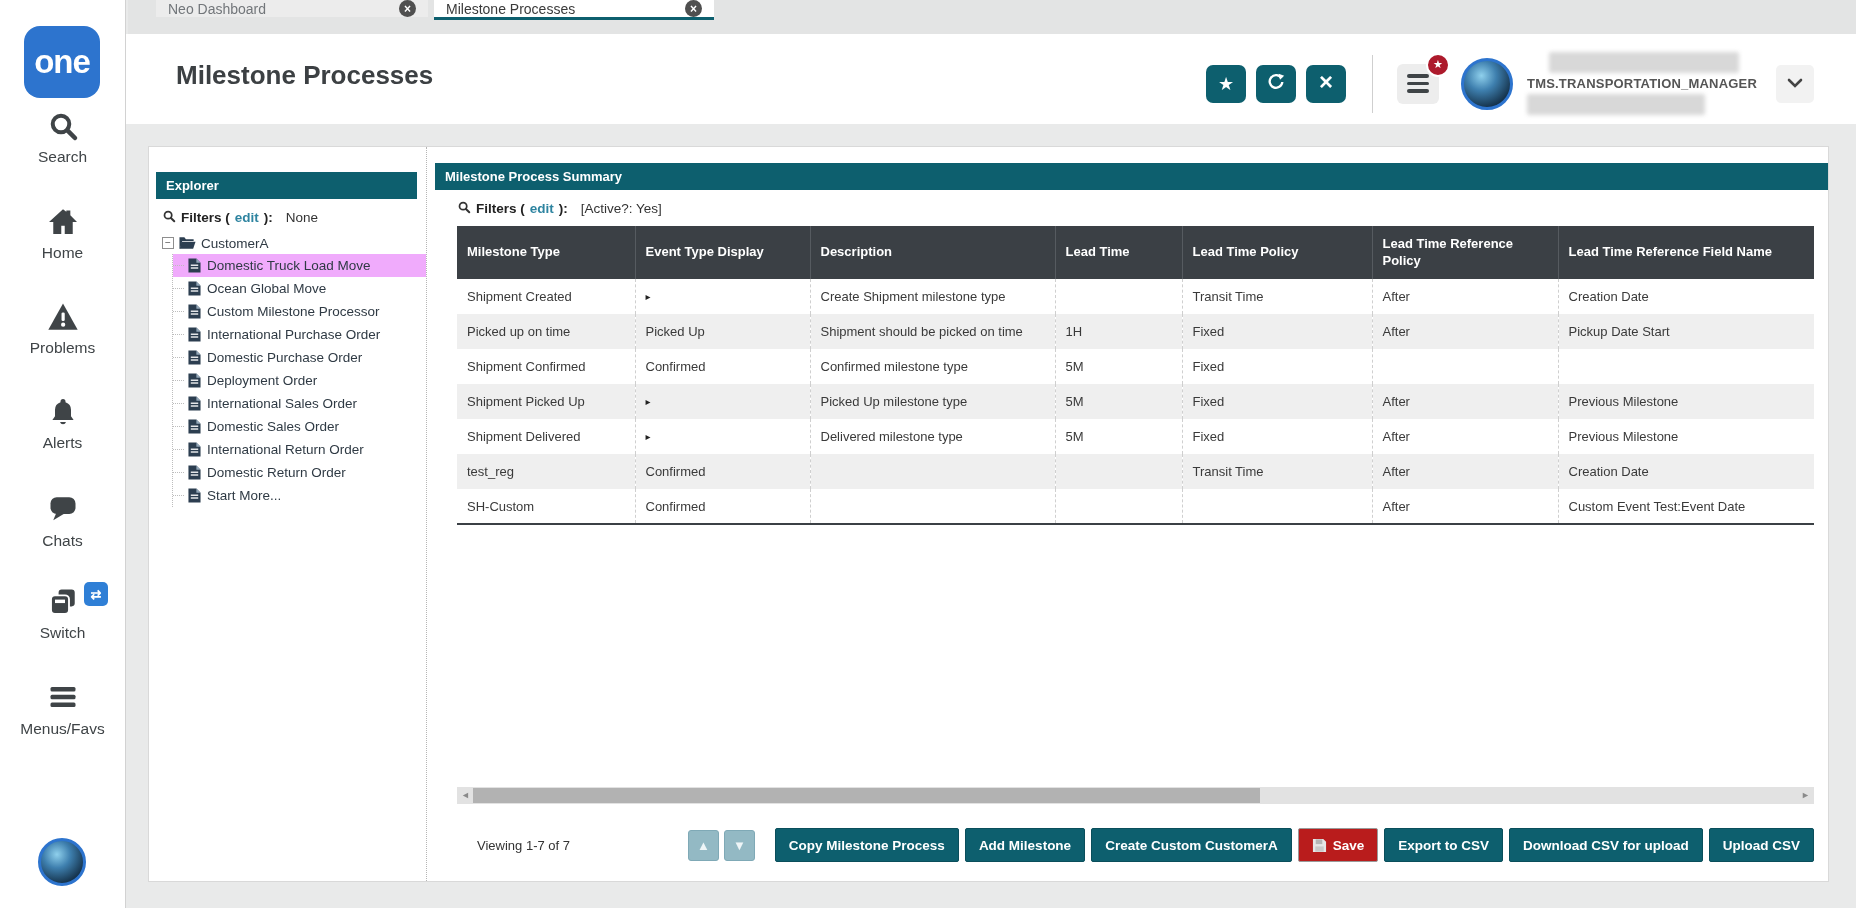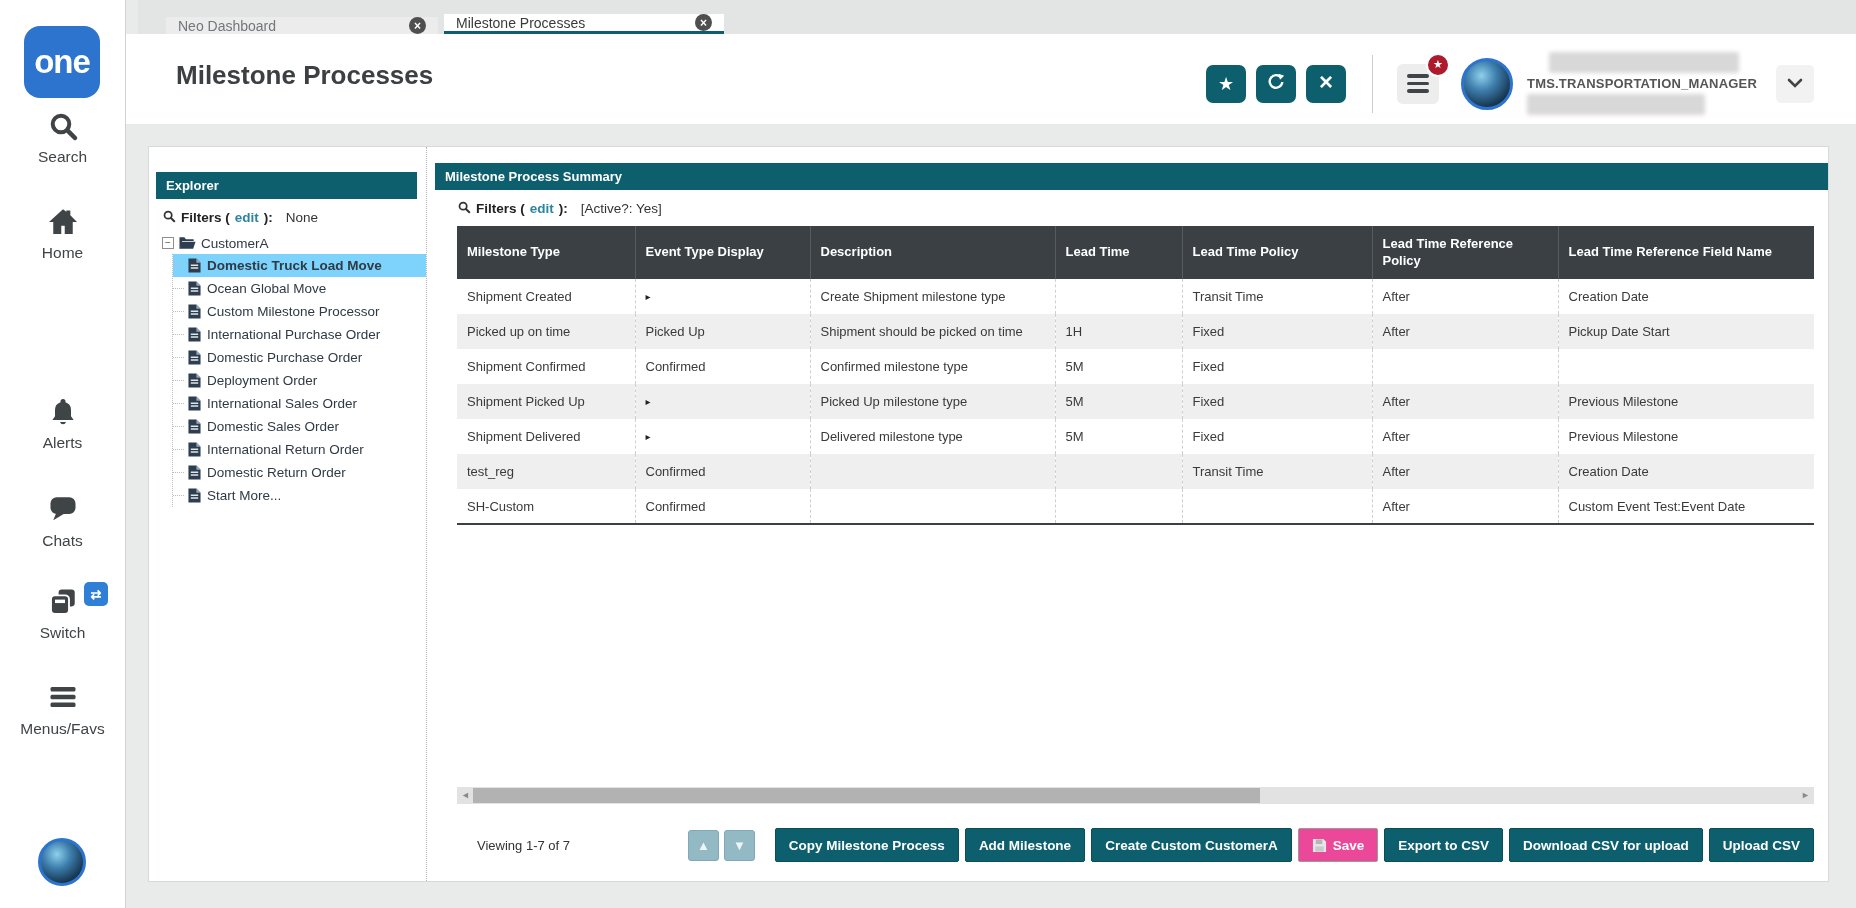--- a/index.html
+++ b/index.html
@@ -14,21 +14,21 @@
           display:flex; align-items:center; justify-content:center; color:#fff; font-size:33px; font-weight:bold; letter-spacing:-1px; cursor:pointer; }
   .nav-item { position:absolute; width:125px; text-align:center; cursor:pointer; }
   .nav-icon { display:block; height:36px; }
   .nav-label { display:block; font-size:15.5px; color:#3f4447; margin-top:2px; }
   .badge-switch { position:absolute; left:84px; top:-4px; width:24px; height:24px; background:#2f7fd6; border-radius:5px;
           color:#fff; font-size:13px; font-weight:bold; display:flex; align-items:center; justify-content:center; }
   .avatar-ball { border-radius:50%; border:3px solid #2d74ce;
           background:radial-gradient(circle at 38% 32%, #8fd0ec 0%, #3e7fae 35%, #16344d 75%, #0a1722 100%); }
   .sidebar-avatar { position:absolute; left:38px; top:838px; width:48px; height:48px; cursor:pointer; }
   
-  .tabbar { position:absolute; left:138px; top:0; right:0; height:34px; background:#e3e4e4; display:flex; align-items:flex-end; z-index:2; }
+  .tabbar { position:absolute; left:128px; top:0; right:0; height:34px; background:#e3e4e4; display:flex; align-items:flex-start; z-index:2; }
   .tab { display:flex; align-items:center; justify-content:space-between; padding:0 12px; font-size:14px; cursor:pointer; }
   .tab.inactive { margin-left:28px; width:272px; background:#ececec; color:#72767a; }
   .tab.active { margin-left:6px; width:280px; background:#fff; color:#3a3a3a; border-bottom:3px solid #0d5f6e; }
   .tab-close { width:17px; height:17px; border-radius:50%; background:#4f4f4f; color:#fff; font-size:12px; font-weight:bold;
           display:flex; align-items:center; justify-content:center; line-height:1; }
   
   .page-header { position:absolute; left:126px; top:34px; right:0; height:90px; background:#fff; z-index:1; }
   .page-title { position:absolute; left:50px; top:26px; font-size:26px; font-weight:bold; color:#3c4043; }
   .header-actions { position:absolute; right:42px; top:18px; display:flex; align-items:center; }
   .hbtn { width:40px; height:38px; background:#0d5f6e; border:none; border-radius:7px; color:#fff; cursor:pointer;
@@ -60,21 +60,21 @@
   .f-bold { font-weight:bold; color:#222; }
   .f-link { font-weight:bold; color:#2e84a0; cursor:pointer; }
   .f-value { margin-left:8px; color:#333; }
   .tree-root { display:flex; align-items:center; gap:5px; margin:4px 0 0 6px; font-size:13.5px; color:#2f3a44; height:22px; cursor:pointer; }
   .expander { width:12px; height:12px; border:1px solid #8e8e8e; background:#fff; font-size:10px; line-height:10px;
           text-align:center; color:#555; cursor:pointer; flex:none; }
   .tree-children { margin-left:16px; border-left:1px dotted #bdbdbd; }
   .tree-item { position:relative; display:flex; align-items:center; gap:6px; height:23px; padding-left:15px;
           font-size:13.5px; color:#2f3a44; cursor:pointer; white-space:nowrap; }
   .tree-item::before { content:""; position:absolute; left:0; top:11px; width:11px; border-top:1px dotted #bdbdbd; }
-  .tree-item.selected { background:#7dd3fc;font-weight:bold; }
+  .tree-item.selected { background:#f0abfc; }
   .doc-icon { flex:none; display:flex; }
   
   .summary { position:absolute; left:286px; top:16px; right:0; bottom:0; }
   .summary .filters-row { margin-left:22px; }
   table.grid { border-collapse:collapse; table-layout:fixed; width:1357px; margin:9px 0 0 22px; }
   table.grid th { background:#3b4045; color:#fff; font-size:13px; font-weight:bold; text-align:left; vertical-align:middle;
           padding:8px 10px; height:53px; border-right:1px solid #565b60; line-height:1.3; }
   table.grid th:last-child { border-right:none;margin-top:28px; }
   table.grid td { font-size:13px; color:#3a3a3a; padding:0 10px; height:35px; border-right:1px dashed #cfcfcf;
           overflow:hidden; white-space:nowrap; }
@@ -90,21 +90,21 @@
   .sarrow.left { left:4px; } .sarrow.right { right:4px; }
   
   .actionbar { position:absolute; left:22px; width:1357px; top:662px; height:40px; display:flex; align-items:center; }
   .viewing { font-size:13px; color:#333; margin-left:20px; }
   .pager { margin-left:auto; display:flex; gap:5px; }
   .pager button { width:31px; height:31px; background:#93b9c4; border:1px solid #7fa9b6; border-radius:3px; color:#eef5f7;
           font-size:13px; cursor:pointer; display:flex; align-items:center; justify-content:center; }
   .btns { display:flex; margin-left:14px; }
   .abtn { height:34px; background:#0d5f6e; color:#fff; font-weight:bold; font-size:13.5px; padding:0 13px;
           border:1px solid #0a4e5b; border-radius:2px; margin-left:6px; cursor:pointer; display:flex; align-items:center; gap:6px; white-space:nowrap; }
-  .abtn.disabled { background:#ec4899; border-color:#9a9a9a; cursor:default; }
+  .abtn.disabled { background:#b91c1c; border-color:#9a9a9a; cursor:default; }
 </style>
 </head>
 <body>
 
 <div class="screen">
 
   <aside class="sidebar">
     <div class="logo">
       <span>one</span>
     </div>
@@ -121,20 +121,30 @@
 
     <div class="nav-item" style="top:206px">
       <span class="nav-icon">
         <svg viewBox="0 0 24 24" width="34" height="32">
             <path d="M12 2.5 1.5 12h3.2v9h6v-6.2h2.6V21h6v-9h3.2L17.5 7V3.4h-3v1z" fill="#3f4447"></path>
           </svg>
       </span>
       <span class="nav-label">Home</span>
     </div>
 
+    <div class="nav-item" style="top:301px">
+      <span class="nav-icon">
+        <svg viewBox="0 0 24 24" width="34" height="32">
+            <path d="M12 1.8 23 21.5H1z" fill="#3f4447"></path>
+            <rect x="10.9" y="8.6" width="2.4" height="6.4" rx="1" fill="#fff"></rect>
+            <circle cx="12.1" cy="17.8" r="1.6" fill="#fff"></circle>
+          </svg>
+      </span>
+      <span class="nav-label">Problems</span>
+    </div>
 
     <div class="nav-item" style="top:396px">
       <span class="nav-icon">
         <svg viewBox="0 0 24 24" width="30" height="32">
             <path d="M12 1.5a2 2 0 0 1 2 2v.6a6.4 6.4 0 0 1 4.4 6.1v5.2l2.1 3H3.5l2.1-3V10.2a6.4 6.4 0 0 1 4.4-6.1v-.6a2 2 0 0 1 2-2z" fill="#3f4447"></path>
             <path d="M9.6 19.9a2.5 2.5 0 0 0 4.8 0z" fill="#3f4447"></path>
           </svg>
       </span>
       <span class="nav-label">Alerts</span>
     </div>

